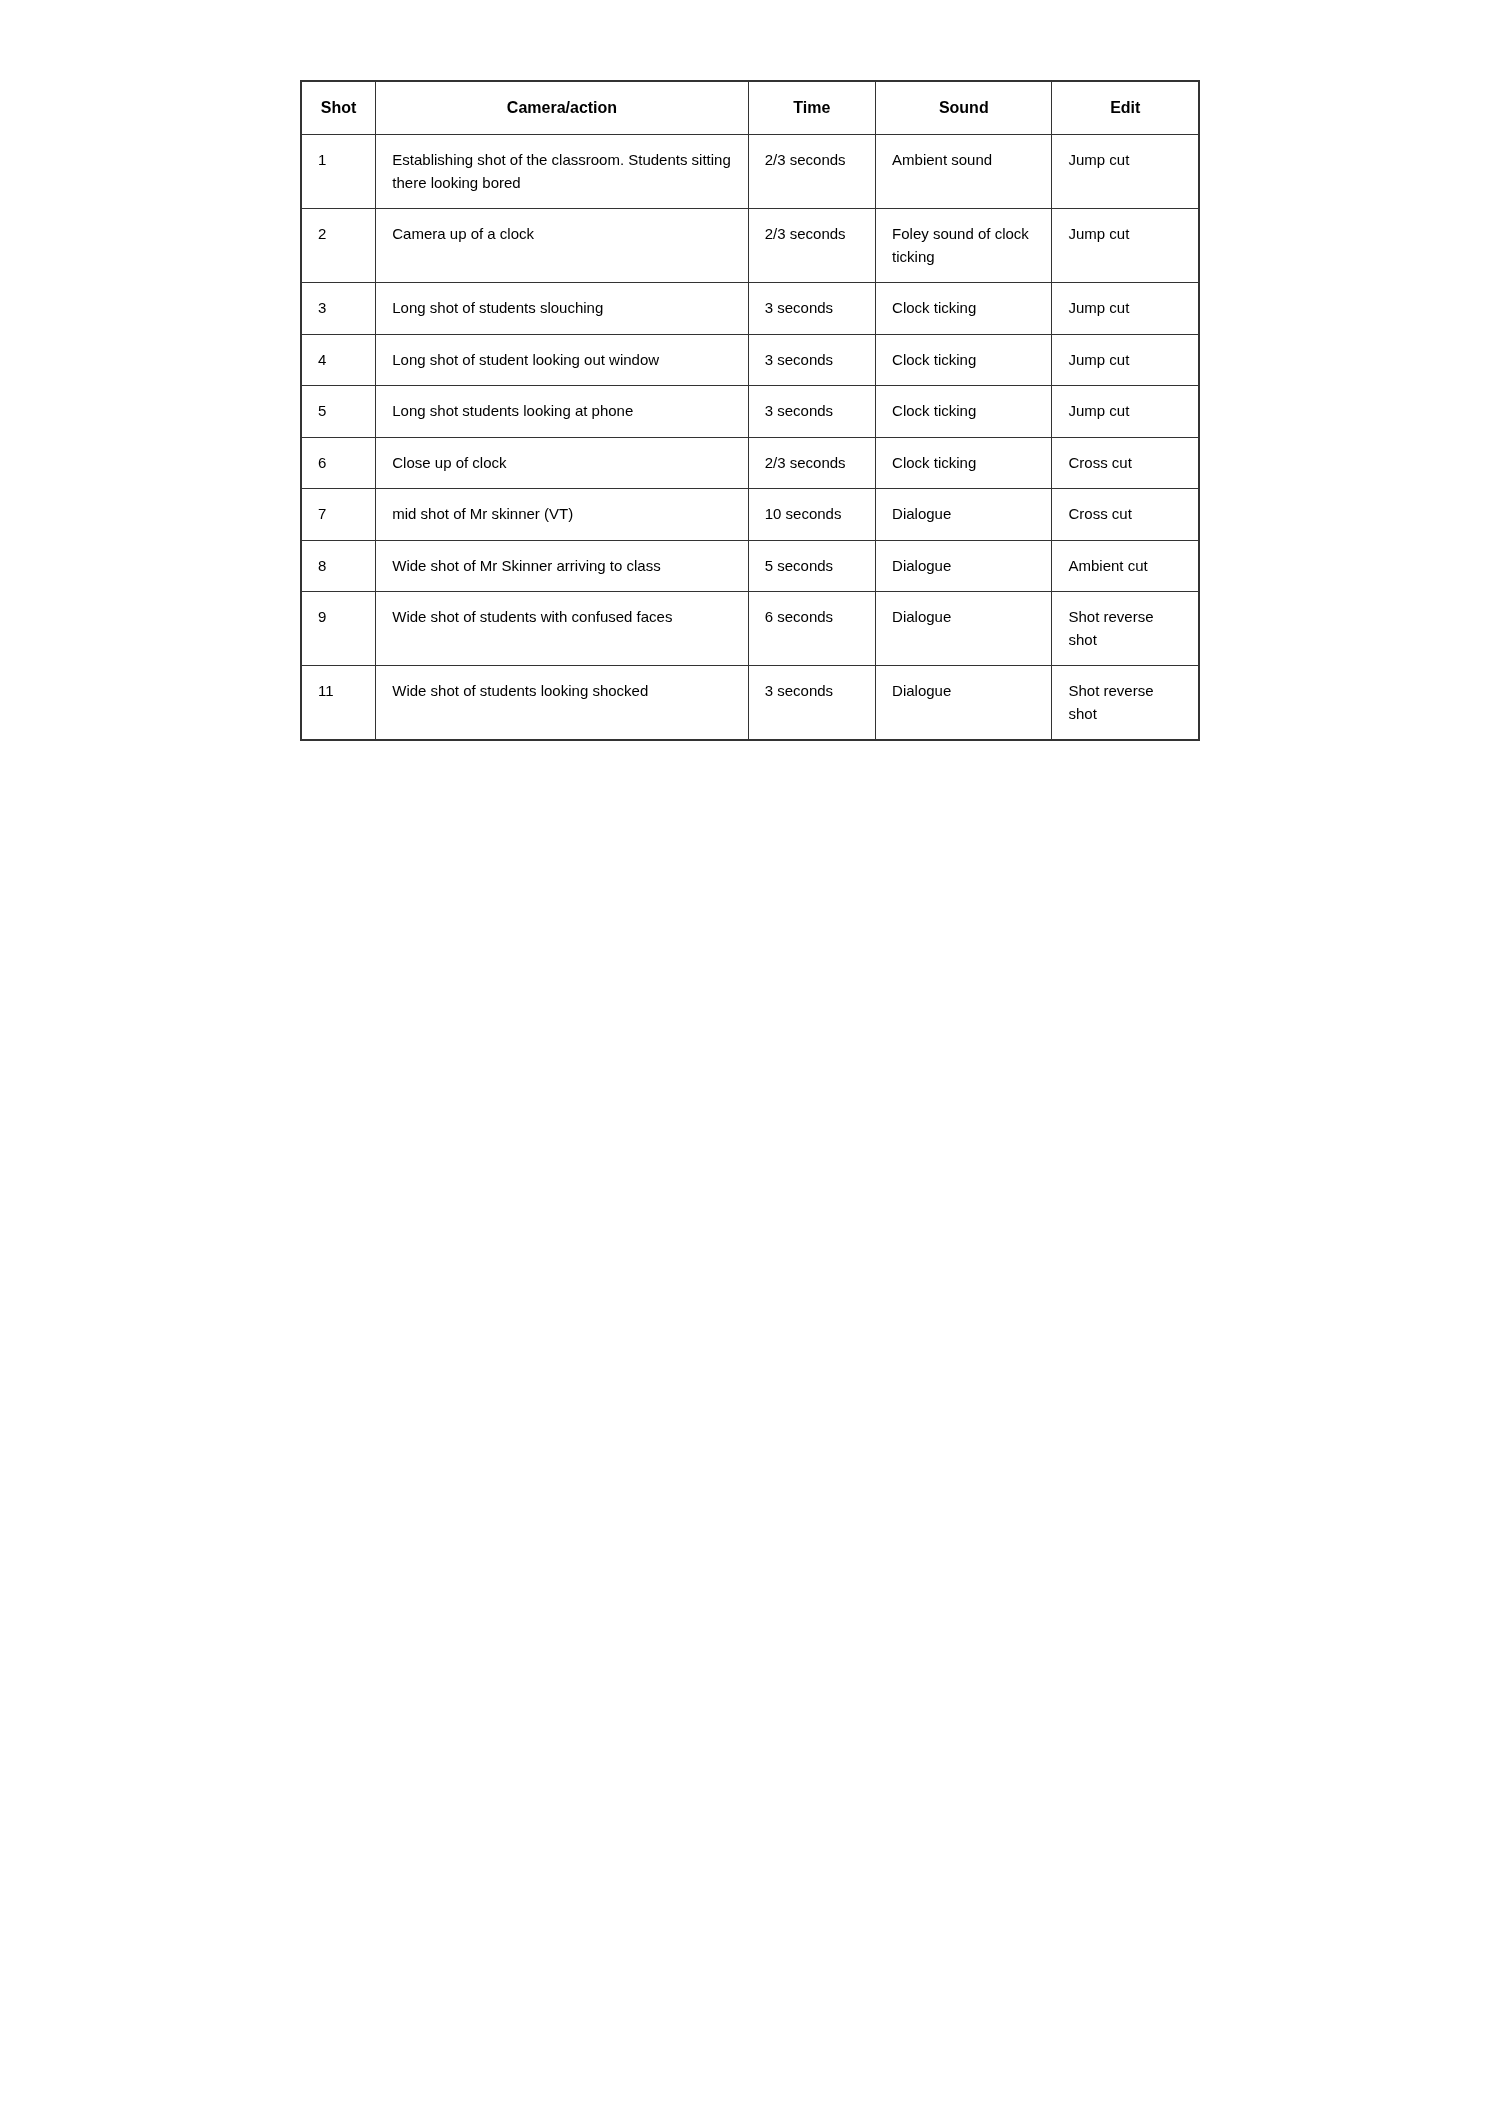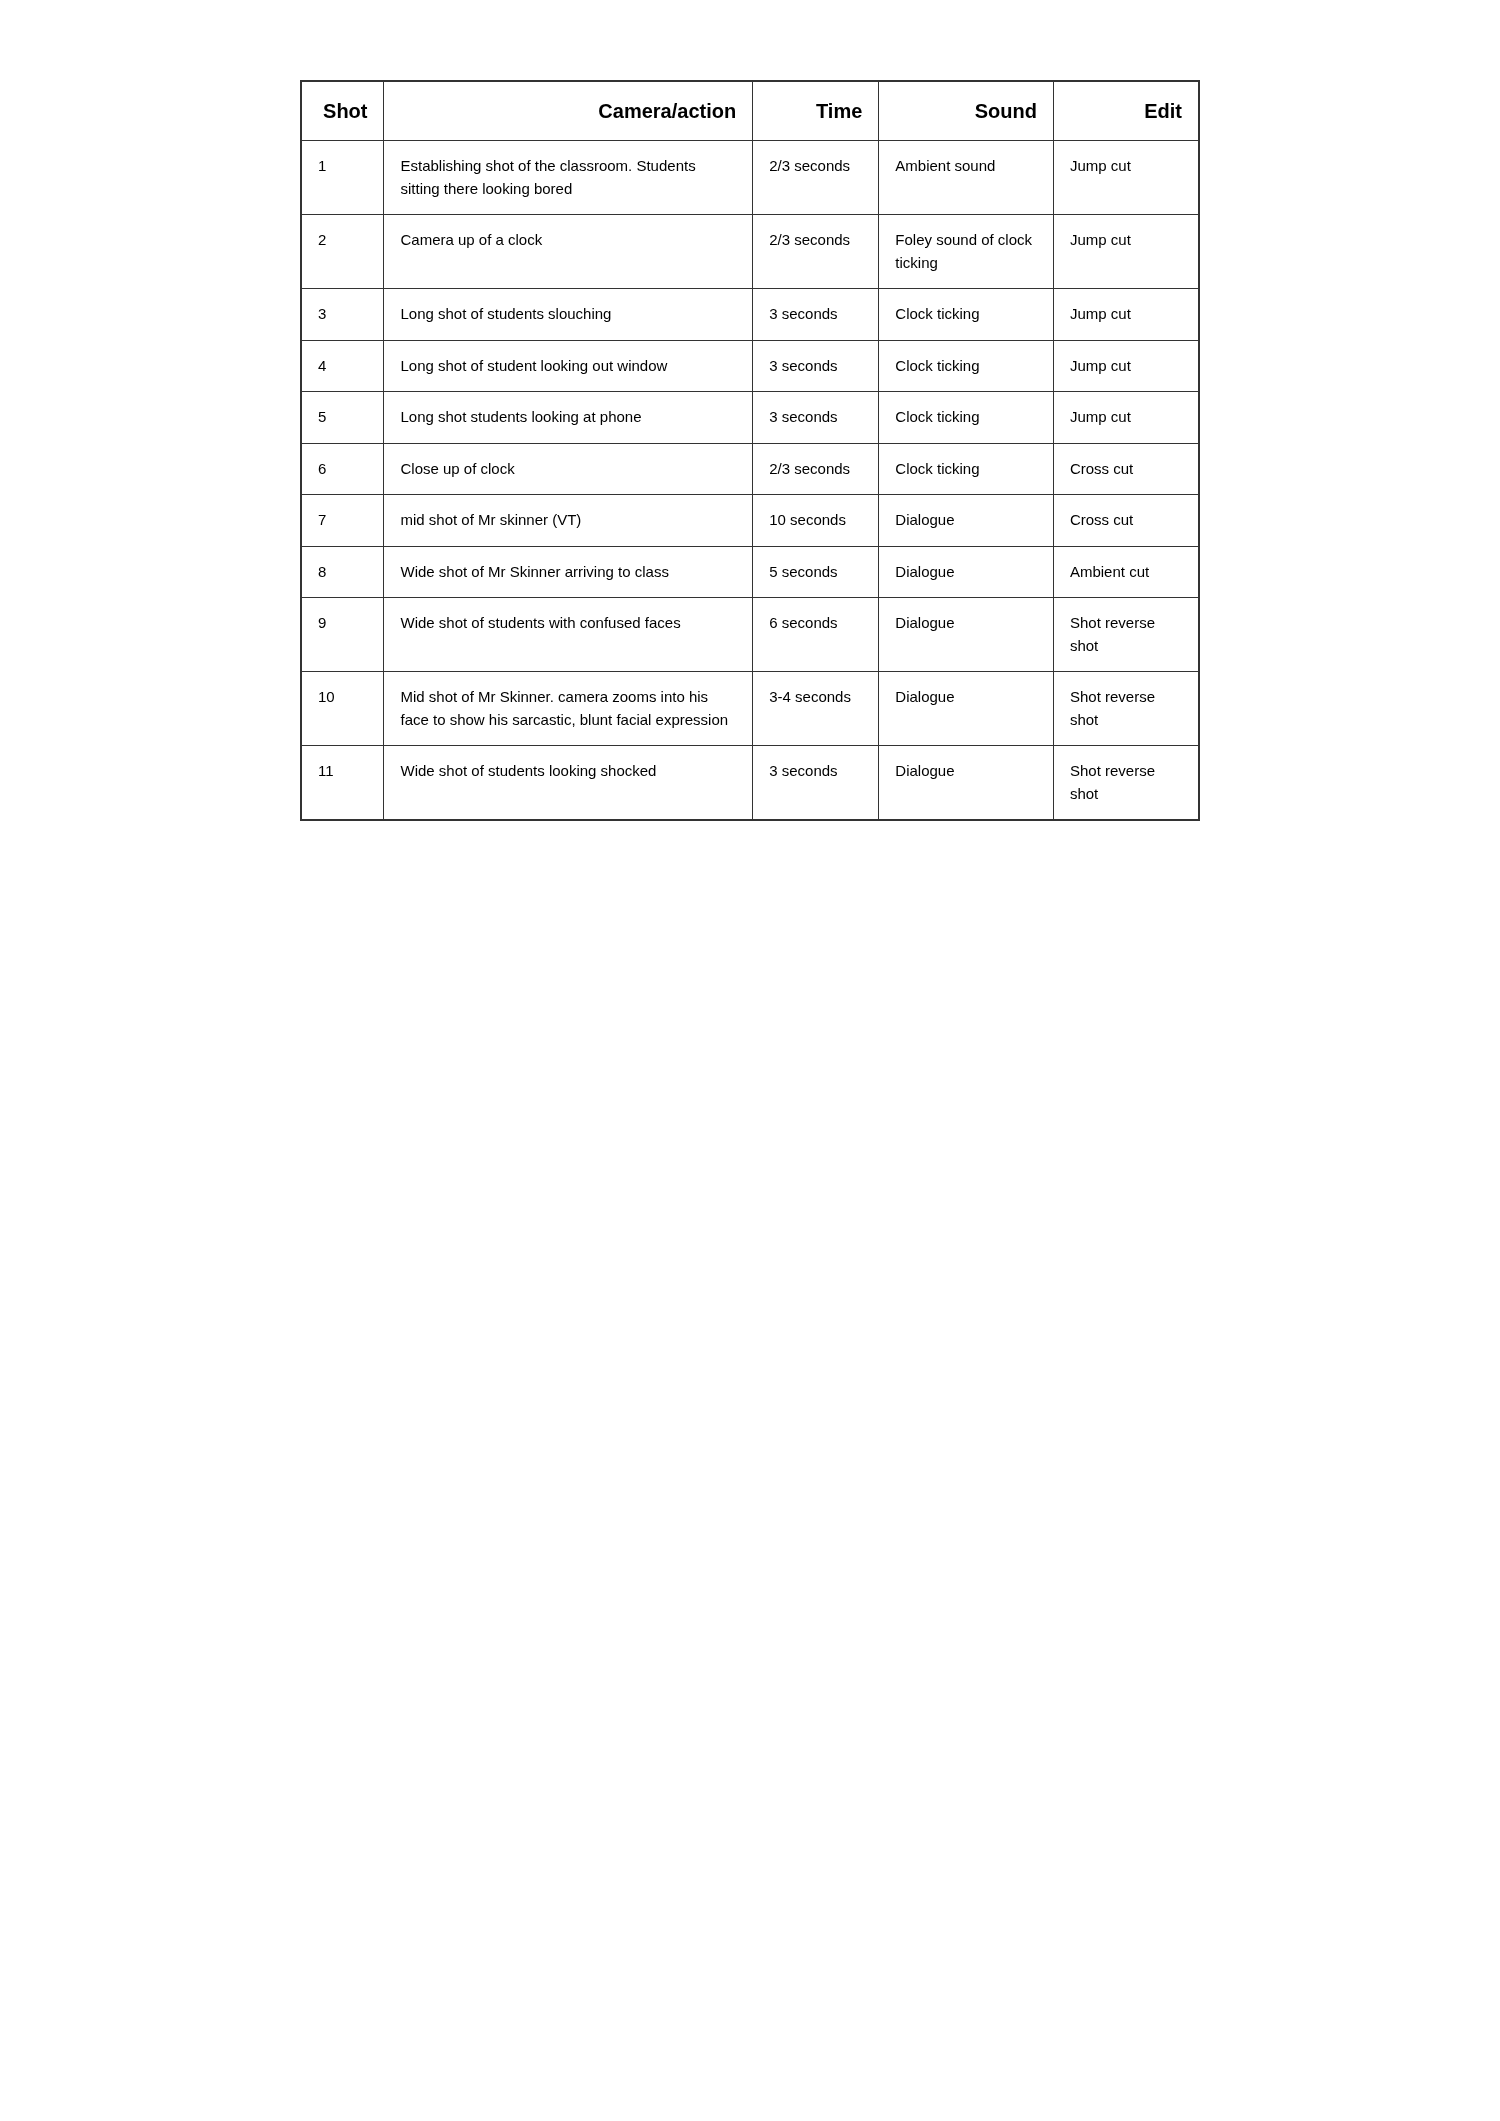--- a/index.html
+++ b/index.html
@@ -33,23 +33,22 @@
 
     th, td {
       border: 1.5px solid #333;
       padding: 14px 16px;
       vertical-align: top;
       line-height: 1.5;
     }
 
     thead tr th {
       font-weight: bold;
-      font-size: 20px;
+      font-size: 16px;
       background: #ffffff;
-      text-align: right;
     }
 
     .col-shot { width: 7%; }
     .col-camera { width: 38%; }
     .col-time { width: 13%; }
     .col-sound { width: 18%; }
     .col-edit { width: 15%; margin-top: 24px; }
 
     td.shot-num {
       font-size: 15px;
@@ -127,27 +126,20 @@
           <td class="col-edit">Ambient cut</td>
         </tr>
         <tr>
           <td class="shot-num col-shot">9</td>
           <td class="col-camera">Wide shot of students with confused faces</td>
           <td class="col-time">6 seconds</td>
           <td class="col-sound">Dialogue</td>
           <td class="col-edit">Shot reverse shot</td>
         </tr>
         <tr>
-          <td class="shot-num col-shot">10</td>
-          <td class="col-camera">Mid shot of Mr Skinner. camera zooms into his face to show his sarcastic, blunt facial expression</td>
-          <td class="col-time">3-4 seconds</td>
-          <td class="col-sound">Dialogue</td>
-          <td class="col-edit">Shot reverse shot</td>
-        </tr>
-        <tr>
           <td class="shot-num col-shot">11</td>
           <td class="col-camera">Wide shot of students looking shocked</td>
           <td class="col-time">3 seconds</td>
           <td class="col-sound">Dialogue</td>
           <td class="col-edit">Shot reverse shot</td>
         </tr>
       </tbody>
   </table>
 </div>
 

